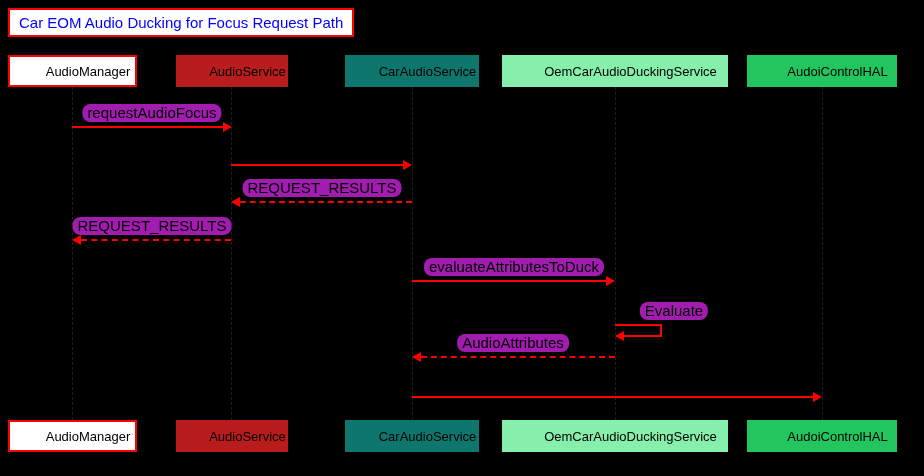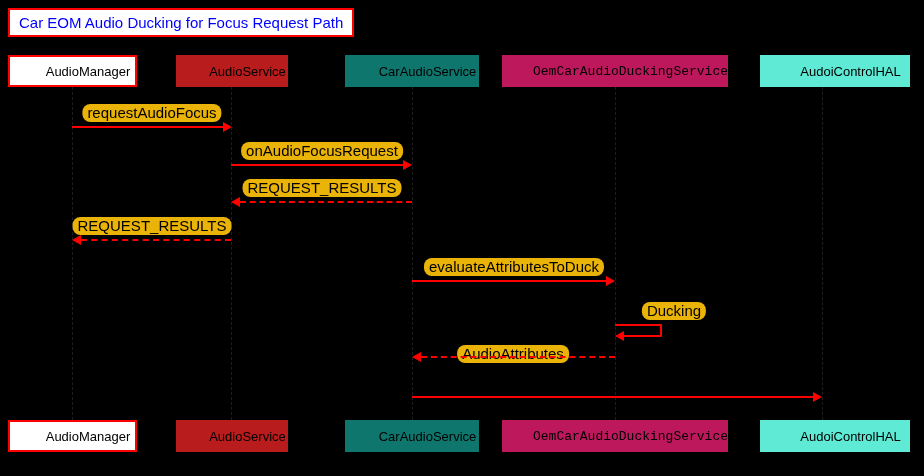--- a/index.html
+++ b/index.html
@@ -29,31 +29,31 @@
     align-items: center;
     justify-content: center;
     font-size: 13px;
     color: #000000;
     white-space: nowrap;
     padding-left: 31px;
   }
   .p-manager { background: #ffffff; border: 2px solid #ff0000; }
   .p-service { background: #b91c1c; }
   .p-car     { background: #0f766e; }
-  .p-oem     { background: #be185d; font-family: Liberation Mono, monospace; }
-  .p-hal     { background: #5eead4; margin-left: 13px; }
+  .p-oem     { background: #86efac; }
+  .p-hal     { background: #22c55e; }
   .lifeline {
     position: absolute;
     width: 0;
     border-left: 1px dashed #1e1e1e;
   }
   .msg-label {
     position: absolute;
     transform: translateX(-50%);
-    background: #eab308;
+    background: #a21caf;
     color: #000000;
     font-size: 15px;
     line-height: 18px;
     padding: 0 5px;
     white-space: nowrap;
     border-radius: 8px;
   }
   .arrow-line { position: absolute; height: 0; }
   .arrow-line.solid  { border-top: 2px solid #ff0000; }
   .arrow-line.dashed { border-top: 2px dashed #ff0000; }
@@ -83,43 +83,42 @@
   <div class="participant p-manager" style="left:8px;   top:55px; width:129px;">AudioManager</div>
   <div class="participant p-service" style="left:176px; top:55px; width:112px;">AudioService</div>
   <div class="participant p-car" style="left:345px; top:55px; width:134px;">CarAudioService</div>
   <div class="participant p-oem" style="left:502px; top:55px; width:226px;">OemCarAudioDuckingService</div>
   <div class="participant p-hal" style="left:747px; top:55px; width:150px;">AudoiControlHAL</div>
 
   <div class="msg-label" style="left:152px; top:104px;">requestAudioFocus</div>
   <div class="arrow-line solid" style="left:72px; top:126px; width:151px;"></div>
   <div class="head right" style="left:223px; top:122px;"></div>
 
-  <div class="msg-label" style="left:322px; top:142px;">onAudioFocusRequest</div>
   <div class="arrow-line solid" style="left:231px; top:164px; width:172px;"></div>
   <div class="head right" style="left:403px; top:160px;"></div>
 
   <div class="msg-label" style="left:322px; top:179px;">REQUEST_RESULTS</div>
   <div class="arrow-line dashed" style="left:240px; top:201px; width:172px;"></div>
   <div class="head left" style="left:231px; top:197px;"></div>
 
   <div class="msg-label" style="left:152px; top:217px;">REQUEST_RESULTS</div>
   <div class="arrow-line dashed" style="left:81px; top:239px; width:150px;"></div>
   <div class="head left" style="left:72px; top:235px;"></div>
 
   <div class="msg-label" style="left:514px; top:258px;text-align:center;">evaluateAttributesToDuck</div>
   <div class="arrow-line solid" style="left:412px; top:280px; width:194px;"></div>
   <div class="head right" style="left:606px; top:276px;"></div>
 
-  <div class="msg-label" style="left:674px; top:302px;">Ducking</div>
+  <div class="msg-label" style="left:674px; top:302px;">Evaluate</div>
   <div class="arrow-line solid" style="left:615px; top:324px; width:45px;"></div>
   <div class="arrow-vert" style="left:660px; top:324px; height:13px;"></div>
   <div class="arrow-line solid" style="left:624px; top:335px; width:36px;"></div>
   <div class="head left" style="left:615px; top:331px;"></div>
 
-  <div class="msg-label" style="left:513px; top:345px;">AudioAttributes</div>
+  <div class="msg-label" style="left:513px; top:334px;">AudioAttributes</div>
   <div class="arrow-line dashed" style="left:421px; top:356px; width:194px;"></div>
   <div class="head left" style="left:412px; top:352px;"></div>
 
   <div class="arrow-line solid" style="left:412px; top:396px; width:401px;"></div>
   <div class="head right" style="left:813px; top:392px;"></div>
 
   <div class="participant p-manager" style="left:8px;   top:420px; width:129px;">AudioManager</div>
   <div class="participant p-service" style="left:176px; top:420px; width:112px;">AudioService</div>
   <div class="participant p-car" style="left:345px; top:420px; width:134px;">CarAudioService</div>
   <div class="participant p-oem" style="left:502px; top:420px; width:226px;">OemCarAudioDuckingService</div>

